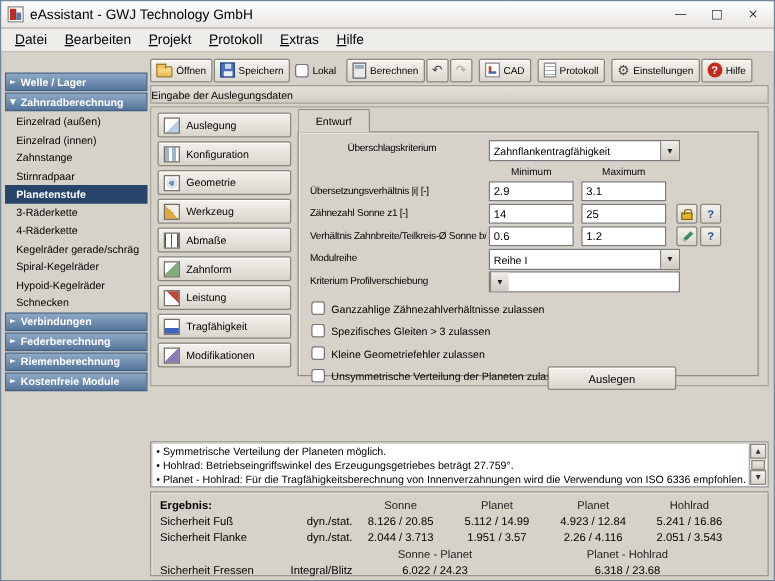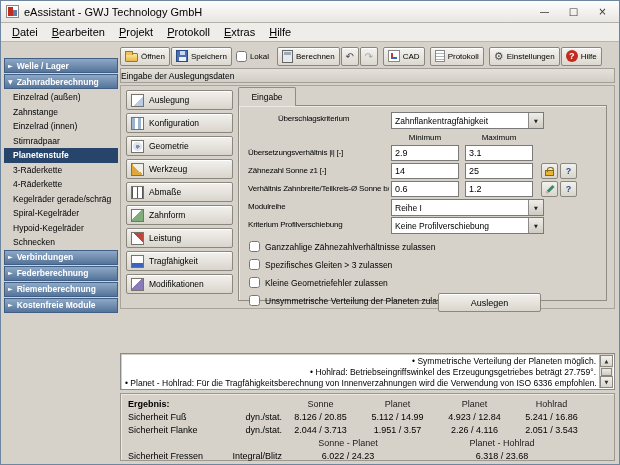--- a/index.html
+++ b/index.html
@@ -115,21 +115,21 @@
   .cb-row { position:absolute; left:10px; display:flex; align-items:center; gap:5px; font-size:8.5px; white-space:nowrap; }
   .cb-row input { width:11px; height:11px; }
   .submit-btn { position:absolute; left:199px; top:187px; width:103px; height:19px;
     background:linear-gradient(#f3f1ed,#d9d5cd); border:1px solid #8a877e; border-radius:2px;
     display:flex; align-items:center; justify-content:center; font-size:9px; box-shadow:inset 0 1px 0 #fff; cursor:default; }
 
   
   .msg-area { position:absolute; left:119px; top:352px; right:4px; height:37px; background:#fff;
     border:1px solid #8a8a8a; box-shadow:inset 1px 1px 0 #d0cdc6; overflow:hidden; }
   .msg-lines { position:absolute; left:4px; top:2px; right:18px; }
-  .msg-line { font-size:8.5px; line-height:11px; white-space:nowrap; overflow:hidden;text-align:right; }
+  .msg-line { font-size:8.5px; line-height:11px; white-space:nowrap; overflow:hidden; }
   .msg-line::before { content:"• "; }
   .msg-scroll { position:absolute; right:1px; top:1px; bottom:1px; width:14px; background:#e6e3dd; border-left:1px solid #b0ada6; }
   .sb-btn { position:absolute; left:0; width:13px; height:12px; background:linear-gradient(#f3f1ed,#d9d5cd);
     border:1px solid #8a877e; font-size:5px; display:flex; align-items:center; justify-content:center; color:#333; }
   .sb-top { top:0; } .sb-bottom { bottom:0; }
   .sb-thumb { position:absolute; left:1px; top:13px; width:11px; height:8px;
     background:linear-gradient(#eceae5,#cfcbc3); border:1px solid #8a877e; }
 
   
   .results { position:absolute; left:119px; top:392px; right:4px; bottom:3px; background:#d6d2ca;
@@ -221,22 +221,22 @@
   <div class="sidebar">
     <div class="tree-header">
       <span class="tree-arrow glyph">►</span>
       <span>Welle / Lager</span>
     </div>
     <div class="tree-header">
       <span class="tree-arrow glyph">▼</span>
       <span>Zahnradberechnung</span>
     </div>
     <div class="tree-item">Einzelrad (außen)</div>
+    <div class="tree-item">Einzelrad (innen)</div>
     <div class="tree-item">Zahnstange</div>
-    <div class="tree-item">Einzelrad (innen)</div>
     <div class="tree-item">Stirnradpaar</div>
     <div class="tree-item selected">Planetenstufe</div>
     <div class="tree-item">3-Räderkette</div>
     <div class="tree-item">4-Räderkette</div>
     <div class="tree-item">Kegelräder gerade/schräg</div>
     <div class="tree-item">Spiral-Kegelräder</div>
     <div class="tree-item">Hypoid-Kegelräder</div>
     <div class="tree-item">Schnecken</div>
     <div class="tree-header">
       <span class="tree-arrow glyph">►</span>
@@ -295,21 +295,21 @@
         <span class="nico ni-7"></span>
         <span>Tragfähigkeit</span>
       </div>
       <div class="nav-btn">
         <span class="nico ni-8"></span>
         <span>Modifikationen</span>
       </div>
     </div>
 
     <div class="tab">
-      <span>Eingabe</span>
+      <span>Entwurf</span>
     </div>
 
     <div class="tabpanel">
 
       <span class="flabel" style="top:8px;margin-left:30px;">Überschlagskriterium</span>
       <div class="dropdown" style="left:152px; top:6px;">
         <span class="dd-text">Zahnflankentragfähigkeit</span>
         <span class="dd-arrow glyph">▼</span>
       </div>
 
@@ -341,21 +341,20 @@
       </span>
 
       <span class="flabel" style="top:96px;">Modulreihe</span>
       <div class="dropdown" style="left:152px; top:93px;">
         <span class="dd-text">Reihe I</span>
         <span class="dd-arrow glyph">▼</span>
       </div>
 
       <span class="flabel" style="top:114px;">Kriterium Profilverschiebung</span>
       <div class="dropdown" style="left:152px; top:111px;">
-        <span class="dd-text">Keine Profilverschiebung</span>
         <span class="dd-arrow glyph">▼</span>
       </div>
 
       <label class="cb-row" style="top:135px;">
         <input type="checkbox" style="">
         <span>Ganzzahlige Zähnezahlverhältnisse zulassen</span>
       </label>
       <label class="cb-row" style="top:153px;">
         <input type="checkbox" style="">
         <span>Spezifisches Gleiten &gt; 3 zulassen</span>

